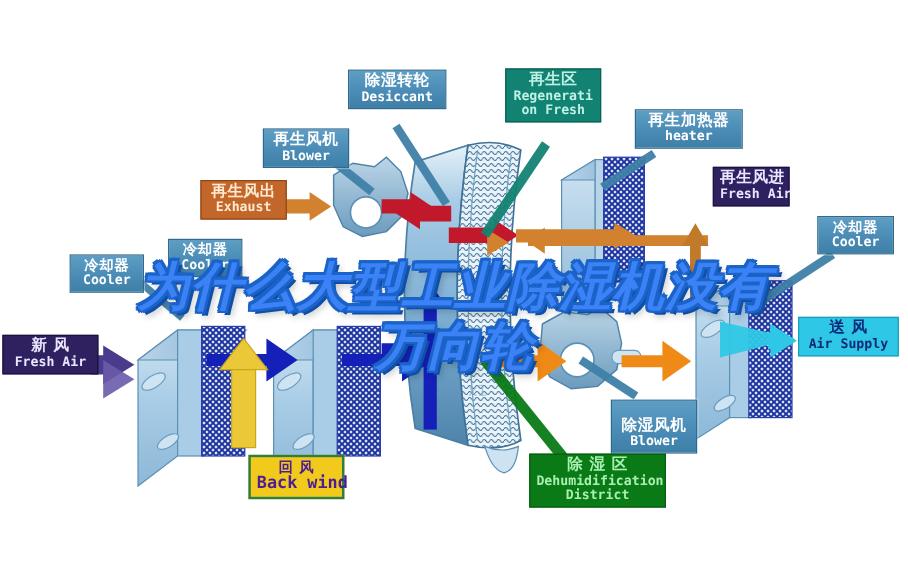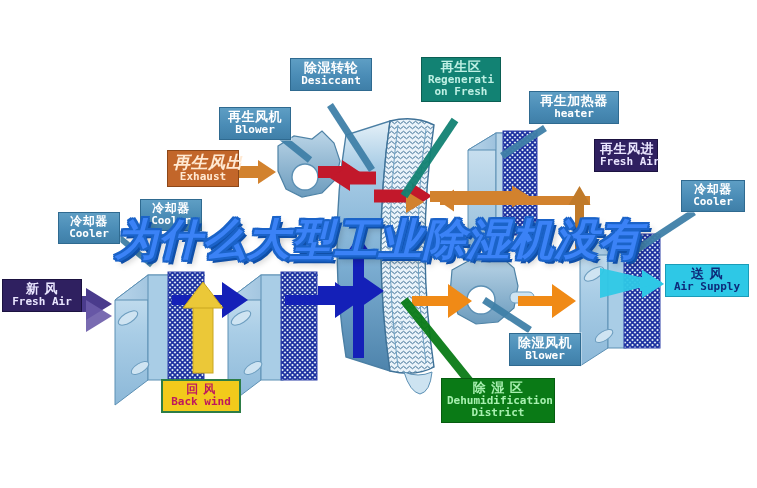--- a/index.html
+++ b/index.html
@@ -65,22 +65,23 @@
   }
   
   .lbl-orange {
     background: #c2662a;
     color: #ffe9d2;
     border: 1px solid #8d4718;
   }
   
   .lbl-yellow {
     background: #f2ca1b;
-    color: #be185d;
+    color: #4c1d95;
     border: 2px solid #2d7d46;
+    margin-left: 46px;
   }
   
   .lbl-green {
     background: #0a7a16;
     color: #a8f0b0;
     border: 1px solid #065c10;
   }
   
   .lbl-cyan {
     background: #2ec8e6;
@@ -308,57 +309,58 @@
     <span class="cn" style="font-size:13px;">再生风进</span>
     <span class="en" style="font-size:11px;">Fresh Air</span>
   </div>
 
   <div class="label lbl-blue" style="left:681px; top:180px; width:64px;">
     <span class="cn" style="font-size:12px;">冷却器</span>
     <span class="en" style="font-size:11px;">Cooler</span>
   </div>
 
   <div class="label lbl-orange" style="left:167px; top:150px; width:72px;">
-    <span class="cn" style="font-size:17px;font-style:italic;">再生风出</span>
+    <span class="cn" style="font-size:13px;">再生风出</span>
     <span class="en" style="font-size:11px;">Exhaust</span>
   </div>
 
   <div class="label lbl-blue" style="left:140px; top:199px; width:62px;">
     <span class="cn" style="font-size:12px;">冷却器</span>
     <span class="en" style="font-size:11px;">Cooler</span>
   </div>
 
   <div class="label lbl-blue" style="left:58px; top:212px; width:62px;">
     <span class="cn" style="font-size:12px;">冷却器</span>
     <span class="en" style="font-size:11px;">Cooler</span>
   </div>
 
   <div class="label lbl-purple" style="left:2px; top:279px; width:80px;">
     <span class="cn" style="font-size:13px;">新    风</span>
     <span class="en" style="font-size:11px;">Fresh Air</span>
   </div>
 
   <div class="label lbl-yellow" style="left:161px; top:379px; width:80px;">
     <span class="cn" style="font-size:12px;">回    风</span>
-    <span class="en" style="font-size:11px;">Back wind</span>
+    <span class="en" style="font-size:14px;">Back wind</span>
   </div>
 
   <div class="label lbl-blue" style="left:509px; top:333px; width:72px;">
-    <span class="cn" style="font-size:13px;">除湿风机</span>
+    <span class="cn" style="font-size:13px;margin-top:12px;">除湿风机</span>
     <span class="en" style="font-size:11px;">Blower</span>
   </div>
 
   <div class="label lbl-green" style="left:441px; top:378px; width:114px;">
     <span class="cn" style="font-size:13px;">除   湿   区</span>
     <span class="en" style="font-size:11px;">Dehumidification</span>
     <span class="en" style="font-size:11px;">District</span>
   </div>
 
   <div class="label lbl-cyan" style="left:665px; top:264px; width:84px;">
     <span class="cn" style="font-size:13px;">送   风</span>
     <span class="en" style="font-size:11px;">Air Supply</span>
   </div>
 
   <div id="headline">
     <span class="hl-line">为什么大型工业除湿机没有</span>
+    <span class="hl-line">万向轮</span>
   </div>
 
 </div>
 
 </body></html>

